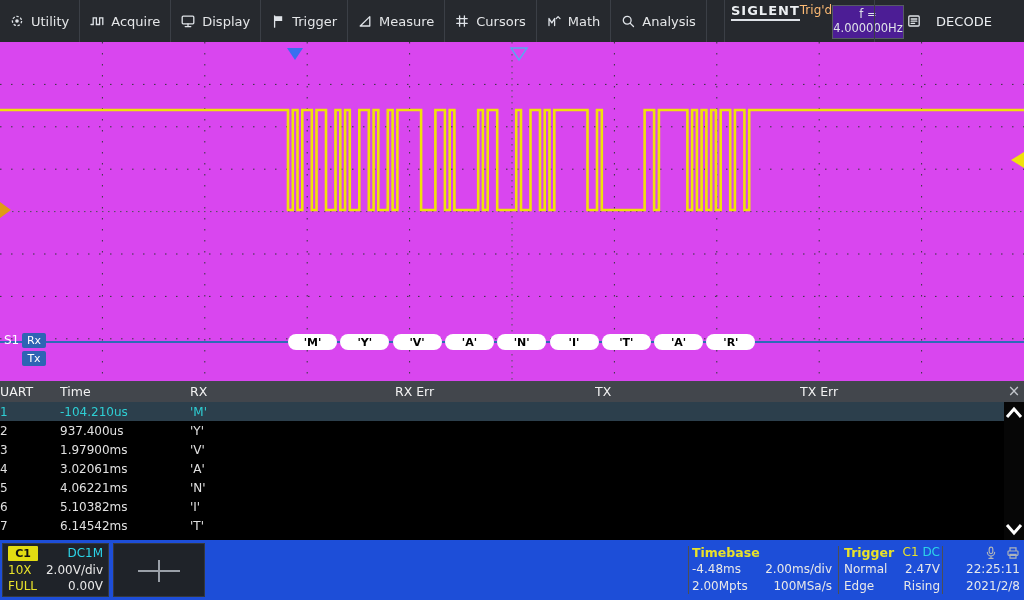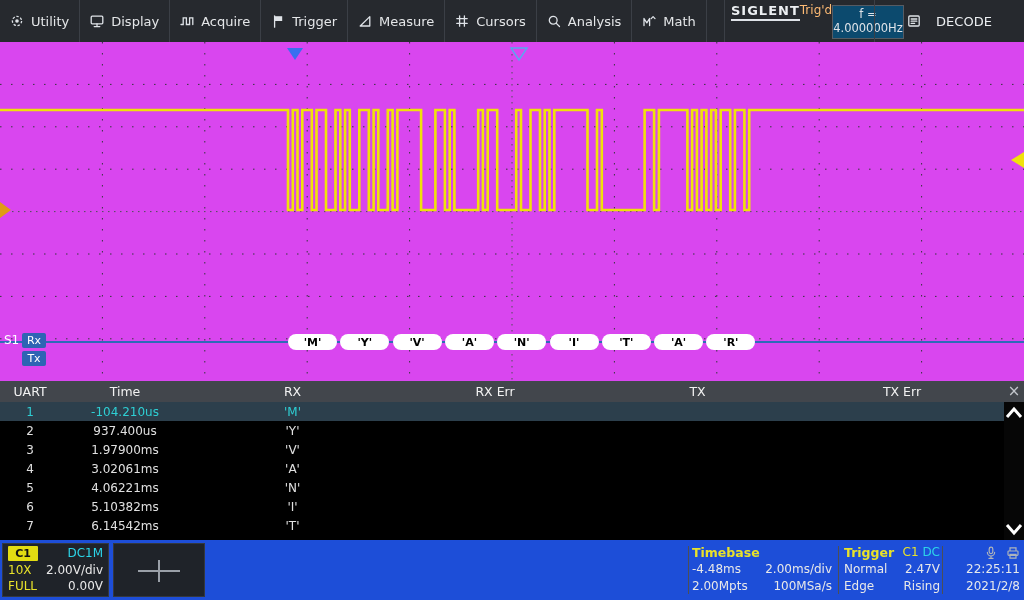--- a/index.html
+++ b/index.html
@@ -6,40 +6,40 @@
   html,body{width:1024px;height:600px;overflow:hidden}
   body{background:#000;font-family:"DejaVu Sans","Liberation Sans",sans-serif;color:#e8e8e8;position:relative}
 
   
   .menubar{position:absolute;top:0;left:0;width:1024px;height:42px;background:#26292e;display:flex;align-items:stretch}
   .menu-item{display:flex;align-items:center;gap:7px;padding:0 10px;border-right:1px solid #3b3f46;font-size:13px;color:#e4e6e8;flex:0 0 auto;cursor:default}
   .brand{margin-left:auto;width:150px;flex:0 0 auto;padding:3px 6px 3px;display:flex;flex-direction:row;border-left:1px solid #3b3f46}
   .brand-top{display:flex;justify-content:space-between;align-items:flex-start}
   .logo{font-weight:bold;font-size:13px;letter-spacing:1px;color:#eceff2;border-bottom:2px solid #dfe3e8;padding-bottom:1px}
   .trigd{color:#fdba74;font-size:12px}
-  .freqbox{margin-top:2px;border:1px solid #565b63;background:#0c4a6e;font-size:11.5px;text-align:center;padding:1px 0;color:#dfe3e8}
+  .freqbox{margin-top:2px;border:1px solid #565b63;background:#4c1d95;font-size:11.5px;text-align:center;padding:1px 0;color:#dfe3e8}
   .decode-btn{width:150px;flex:0 0 auto;display:flex;align-items:center;justify-content:center;gap:15px;border-left:1px solid #3b3f46;font-size:13px;color:#eceff2}
 
   
   .wave{position:absolute;top:42px;left:0;width:1024px;height:339px;background:#d946ef}
   .wave svg{position:absolute;left:0;top:0}
   .gl{stroke:#33373c;stroke-width:1;stroke-dasharray:1.5 9.5}
   .axis{stroke:#4c5056;stroke-width:1;stroke-dasharray:1.5 4.5}
   #trace{stroke:#f0e20a;stroke-width:2.6;fill:none}
   .busline{position:absolute;left:0;top:299px;width:1024px;height:2px;background:#2f6ab8}
   .s1label{position:absolute;left:4px;top:291px;font-size:12px;color:#fff}
   .badge{position:absolute;left:22px;width:24px;height:15px;background:#2e64b4;color:#fff;font-size:11px;display:flex;align-items:center;justify-content:center;border-radius:2px}
   .badge.rx{top:291px}
   .badge.tx{top:309px}
   .bubble{position:absolute;top:292px;width:49px;height:16px;background:#fff;color:#000;border-radius:8px;font-size:11px;font-weight:bold;display:flex;align-items:center;justify-content:center}
 
   
   .dtable{position:absolute;top:381px;left:0;width:1024px;height:159px;background:#000}
   .thead{display:flex;height:21px;background:#42464c;font-size:12.5px;color:#f2f2f2;align-items:center}
-  .th,.tcell{text-align:center;overflow:hidden;white-space:nowrap}
+  .th,.tcell{text-align:left;overflow:hidden;white-space:nowrap}
   .c1{width:60px}.c2{width:130px}.c3{width:205px}.c4{width:200px}.c5{width:205px}.c6{width:204px}
   .closebox{width:20px;color:#c2c6cc;font-size:15px;text-align:center;line-height:21px;cursor:default}
   .trow{display:flex;height:19px;align-items:center;font-size:12px;color:#e0e0e0}
   .trow.sel{background:#2c3f4c;color:#2ecfd4}
   .scroll{position:absolute;right:0;top:21px;bottom:0;width:20px;background:#060606;display:flex;flex-direction:column;justify-content:space-between;align-items:center;padding:4px 0}
 
   
   .bottom{position:absolute;top:540px;left:0;width:1024px;height:60px;background:#1d4ed8}
   .chbox{position:absolute;left:2px;top:3px;width:107px;height:54px;background:#1f2329;border:1px solid #34383f;padding:2px 5px;display:flex;flex-direction:column;justify-content:space-between;font-size:12px}
   .chrow{display:flex;justify-content:space-between;align-items:center;line-height:15px}
@@ -64,63 +64,63 @@
 <div class="menubar">
   <div class="menu-item">
     <svg width="14" height="14" viewBox="0 0 14 14" fill="none" stroke="#dfe3e8" stroke-width="1.3">
         <circle cx="7" cy="7" r="4.6" stroke-dasharray="2.4 1.7"></circle>
         <circle cx="7" cy="7" r="1.8" fill="#dfe3e8" stroke="none"></circle>
       </svg>
     <span>Utility</span>
   </div>
   <div class="menu-item">
     <svg width="14" height="14" viewBox="0 0 14 14" fill="none" stroke="#dfe3e8" stroke-width="1.3" stroke-linecap="round">
+        <path d="M1 10.5h2.2V3.8h3.2v6.7h3.2V3.8h3.2v6.7"></path>
+      </svg>
+    <span>Acquire</span>
+  </div>
+  <div class="menu-item">
+    <svg width="14" height="14" viewBox="0 0 14 14" fill="none" stroke="#dfe3e8" stroke-width="1.3" stroke-linecap="round">
         <rect x="1.2" y="2.2" width="11.6" height="7.6" rx="1"></rect>
         <path d="M7 9.8v2.4M4.2 12.6h5.6"></path>
       </svg>
     <span>Display</span>
   </div>
   <div class="menu-item">
     <svg width="14" height="14" viewBox="0 0 14 14" fill="none" stroke="#dfe3e8" stroke-width="1.3" stroke-linecap="round">
-        <path d="M1 10.5h2.2V3.8h3.2v6.7h3.2V3.8h3.2v6.7"></path>
-      </svg>
-    <span>Acquire</span>
-  </div>
-  <div class="menu-item">
-    <svg width="14" height="14" viewBox="0 0 14 14" fill="none" stroke="#dfe3e8" stroke-width="1.3" stroke-linecap="round">
         <path d="M3.6 13.2V1.8"></path>
         <path d="M3.6 2.2h7.6v4.8H3.6z" fill="#dfe3e8" stroke="none"></path>
       </svg>
     <span>Trigger</span>
   </div>
   <div class="menu-item">
     <svg width="14" height="14" viewBox="0 0 14 14" fill="none" stroke="#dfe3e8" stroke-width="1.3" stroke-linejoin="round">
         <path d="M2.2 12L11.8 2.6V12z"></path>
       </svg>
     <span>Measure</span>
   </div>
   <div class="menu-item">
     <svg width="14" height="14" viewBox="0 0 14 14" fill="none" stroke="#dfe3e8" stroke-width="1.3" stroke-linecap="round">
         <path d="M4.6 1.8v10.4M9.4 1.8v10.4M1.8 4.6h10.4M1.8 9.4h10.4"></path>
       </svg>
     <span>Cursors</span>
-  </div>
-  <div class="menu-item">
-    <svg width="14" height="14" viewBox="0 0 14 14" fill="none" stroke="#dfe3e8" stroke-width="1.3" stroke-linecap="round">
-        <circle cx="6.2" cy="6.2" r="3.9"></circle>
-        <path d="M9.1 9.1l3.4 3.4"></path>
-      </svg>
-    <span>Analysis</span>
   </div>
   <div class="menu-item">
     <svg width="14" height="14" viewBox="0 0 14 14" fill="none" stroke="#dfe3e8" stroke-width="1.3" stroke-linecap="round" stroke-linejoin="round">
         <path d="M2 11.5V4.5l2.8 4.4 2.8-4.4v7"></path>
         <path d="M9.2 4.6l1.9-2 1.9 2"></path>
       </svg>
     <span>Math</span>
+  </div>
+  <div class="menu-item">
+    <svg width="14" height="14" viewBox="0 0 14 14" fill="none" stroke="#dfe3e8" stroke-width="1.3" stroke-linecap="round">
+        <circle cx="6.2" cy="6.2" r="3.9"></circle>
+        <path d="M9.1 9.1l3.4 3.4"></path>
+      </svg>
+    <span>Analysis</span>
   </div>
 
   <div class="brand">
     <div class="brand-top">
       <span class="logo">SIGLENT</span>
       <span class="trigd">Trig'd</span>
     </div>
     <div class="freqbox">f = 4.000000Hz</div>
   </div>
 

